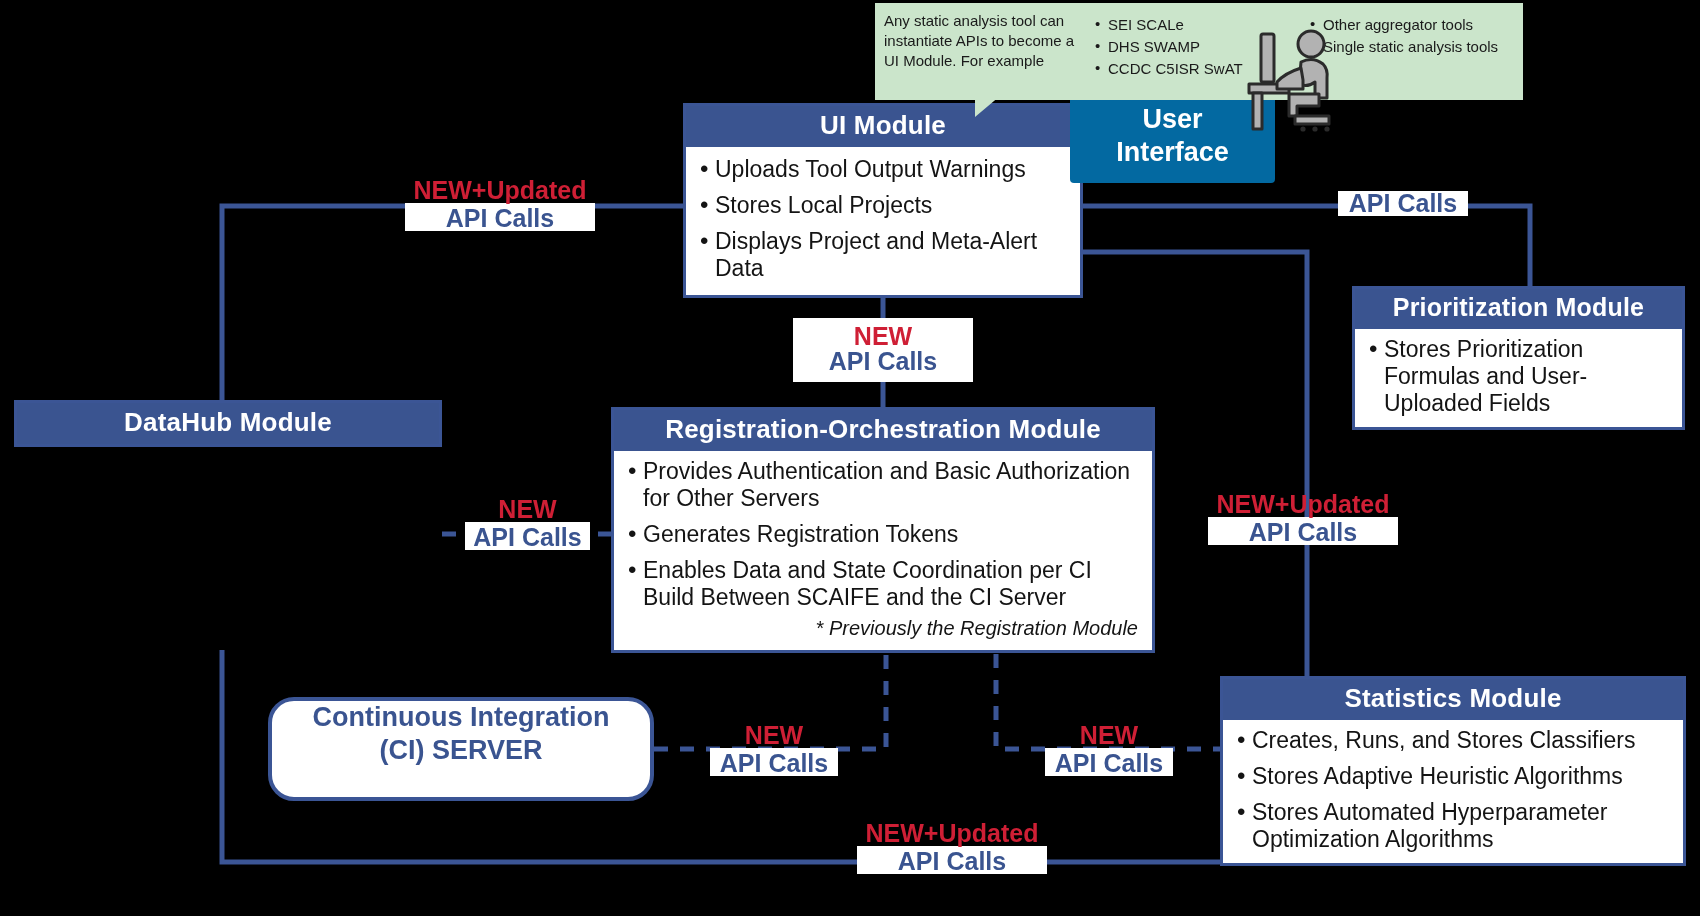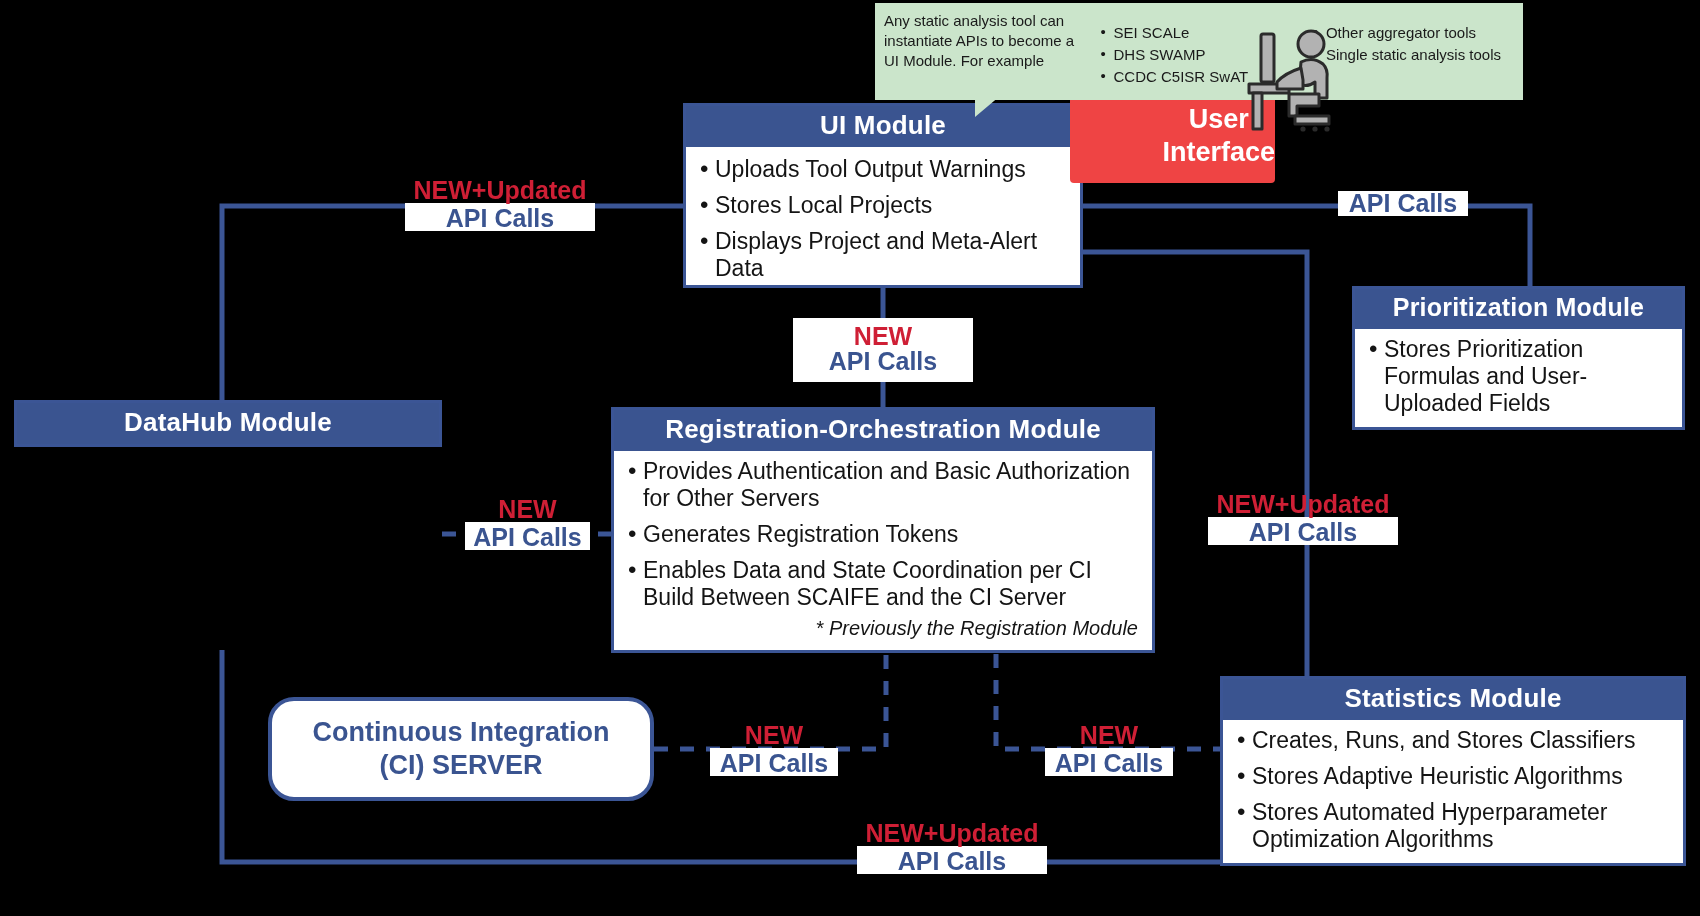--- a/index.html
+++ b/index.html
@@ -55,21 +55,21 @@
     font-style:italic;
     text-align:right;
     color:#141414;
     margin-top:6px;
     padding-right:2px;
   }
 
   
   #ui-module{left:683px;top:103px;width:400px;}
   #ui-module .hdr{font-size:26px;}
-  #ui-module .body{font-size:23px;padding-top:9px;padding-bottom:3px;}
+  #ui-module .body{font-size:23px;padding-top:9px;padding-bottom:13px;}
 
   #datahub-module{left:14px;top:400px;width:428px;}
   #datahub-module .hdr{font-size:26px;}
   #datahub-module .body{font-size:23px;}
 
   #regorch-module{left:611px;top:407px;width:544px;}
   #regorch-module .hdr{font-size:26px;}
   #regorch-module .body{font-size:23px;}
   #regorch-module .footnote{font-size:20px;}
 
@@ -79,49 +79,49 @@
 
   #statistics-module{left:1220px;top:676px;width:466px;}
   #statistics-module .hdr{font-size:26px;}
   #statistics-module .body{font-size:23px;}
 
   
   #ci-server{
     position:absolute;left:268px;top:697px;width:386px;height:104px;
     background:#ffffff;border:4px solid #3b5595;border-radius:26px;
     box-sizing:border-box;z-index:5;
-    display:flex;align-items:center;justify-content:center;
+    display:flex;justify-content:center;
   }
   #ci-server .ci-label{
     color:#3a5490;font-weight:bold;font-size:27px;text-align:center;line-height:1.22;
   }
 
   
   #user-interface-badge{
     position:absolute;left:1070px;top:88px;width:205px;height:95px;
-    background:#ef4444;border-radius:4px;z-index:7;
-    display:flex;align-items:center;justify-content:flex-end;
+    background:#0369a1;border-radius:4px;z-index:7;
+    display:flex;align-items:center;justify-content:center;
   }
   #user-interface-badge .ui-label{
     color:#ffffff;font-weight:bold;font-size:27px;text-align:center;line-height:1.2;
   }
 
   
   #green-callout{
     position:absolute;left:875px;top:3px;width:648px;height:97px;
     background:#cbe5cb;z-index:8;
   }
   #green-callout .cols{
     display:flex;height:100%;box-sizing:border-box;padding:8px 10px 0 9px;
     font-size:15px;color:#1a1a1a;line-height:1.33;
   }
   #green-callout .c1{width:206px;}
   #green-callout .c2{width:215px;}
   #green-callout .c3{width:auto;}
-  #green-callout ul{list-style:none;margin:12px;padding:0;}
+  #green-callout ul{list-style:none;margin:4px;padding:0;}
   #green-callout li{position:relative;padding-left:14px;margin-bottom:2px;white-space:nowrap;}
   #green-callout li::before{content:"\2022";position:absolute;left:1px;top:-1px;}
   #callout-tail{
     position:absolute;left:975px;top:85px;width:0;height:0;z-index:8;
     border-left:0 solid transparent;
     border-top:32px solid #cbe5cb;
     border-right:38px solid transparent;
   }
 
   

